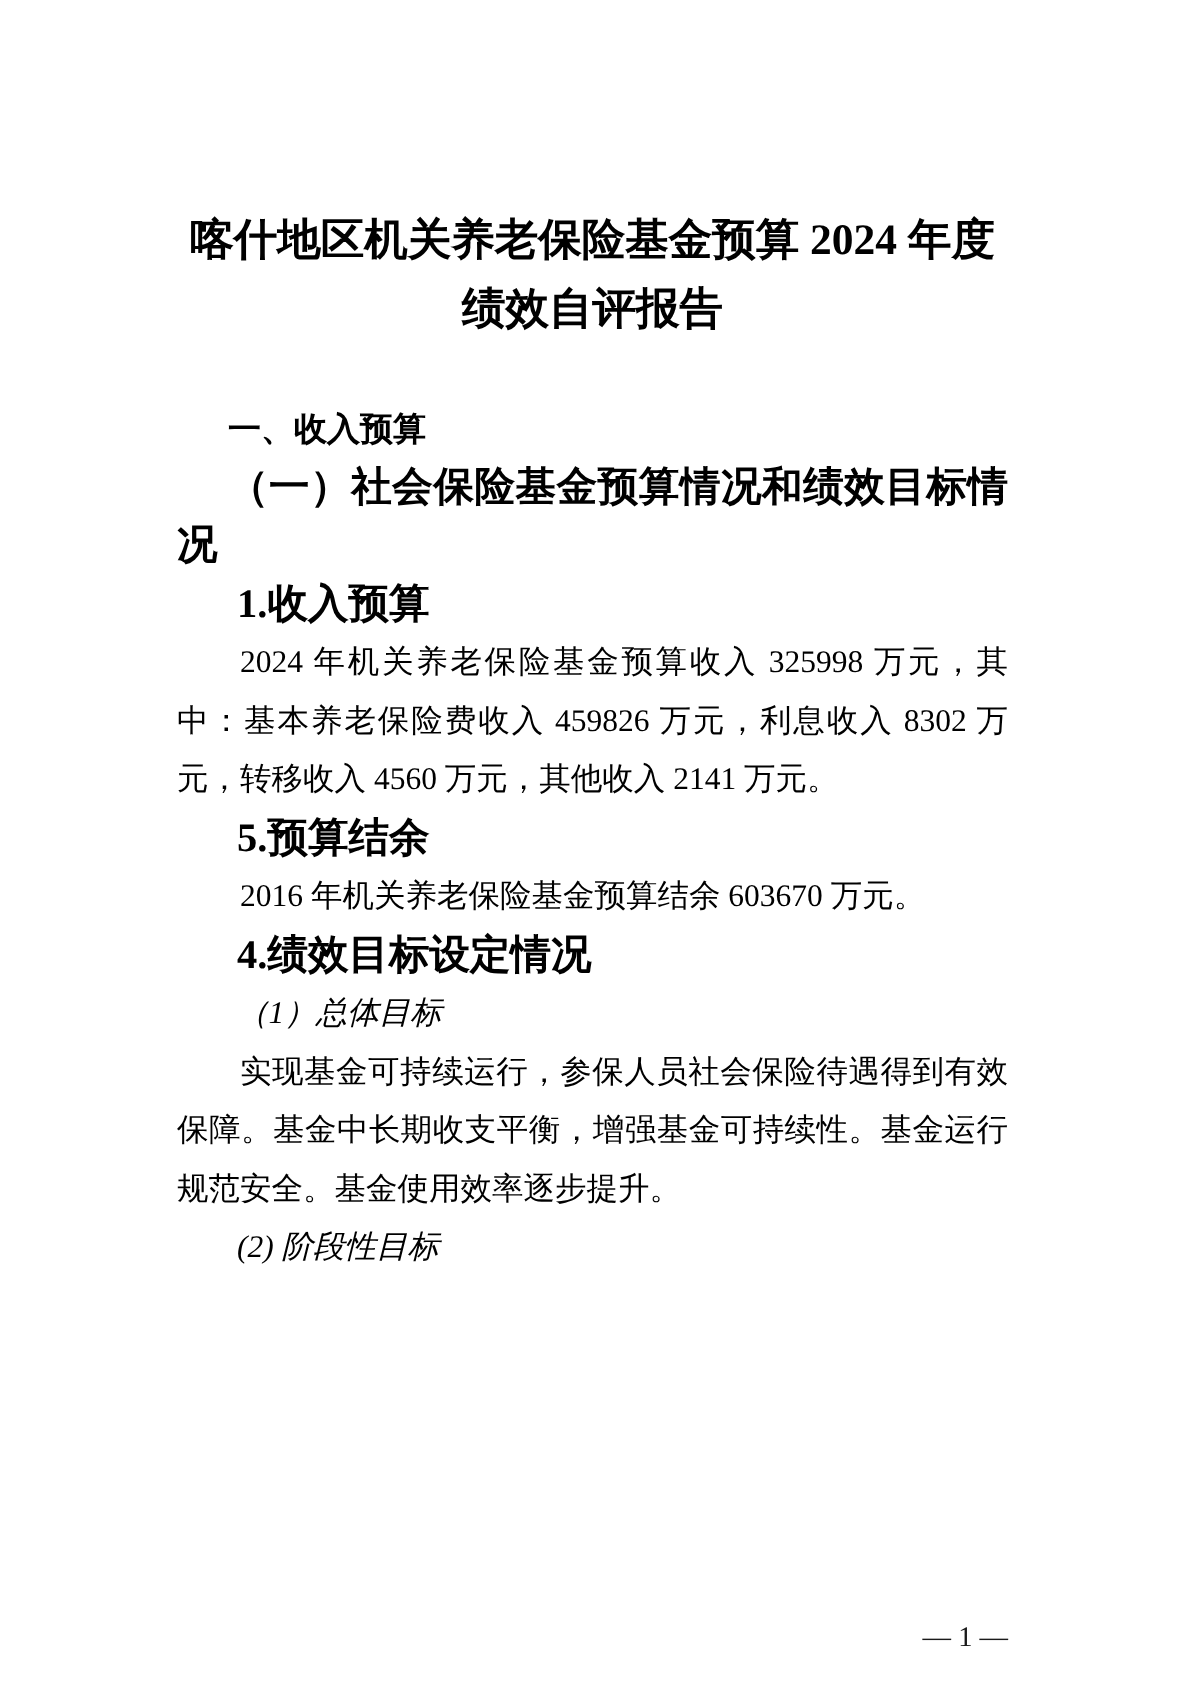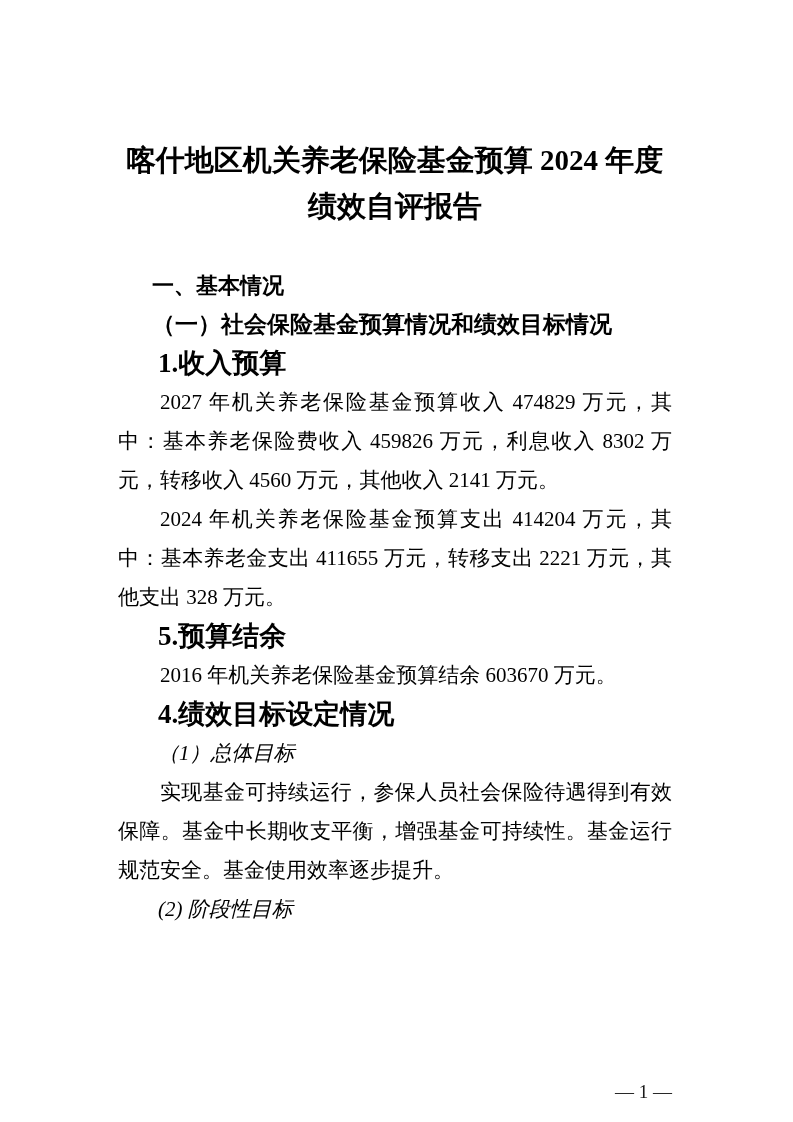--- a/index.html
+++ b/index.html
@@ -42,21 +42,21 @@
     padding: 0;
   }
   .h-chapter {
     font-family: "Liberation Sans", "DejaVu Sans", sans-serif;
     font-weight: 700;
     font-size: 22px;
     text-indent: 34px;
   }
   .h-part {
     font-weight: 700;
-    font-size: 23px;
+    font-size: 27px;
     text-indent: 34px;
   }
   .h-num {
     font-weight: 700;
     font-size: 27px;
     text-indent: 40px;
   }
   .h-minor {
     font-weight: 400;
     font-size: 21px;
@@ -83,30 +83,29 @@
 
 <div class="page">
 
   <div class="doc-title">
     <div class="doc-title-line">喀什地区机关养老保险基金预算 2024 年度</div>
     <div class="doc-title-line">绩效自评报告</div>
   </div>
 
   <div class="content">
 
-    <p class="h-chapter">一、基本情况</p>
+    <p class="h-chapter">一、收入预算</p>
 
     <p class="h-part">（一）社会保险基金预算情况和绩效目标情况</p>
 
     <p class="h-num">1.收入预算</p>
 
-    <p class="body-para">2027 年机关养老保险基金预算收入 474829 万元，其中：基本养老保险费收入 459826 万元，利息收入 8302 万元，转移收入 4560 万元，其他收入 2141 万元。</p>
+    <p class="body-para">2024 年机关养老保险基金预算收入 325998 万元，其中：基本养老保险费收入 459826 万元，利息收入 8302 万元，转移收入 4560 万元，其他收入 2141 万元。</p>
 
 
-    <p class="body-para">2024 年机关养老保险基金预算支出 414204 万元，其中：基本养老金支出 411655 万元，转移支出 2221 万元，其他支出 328 万元。</p>
 
     <p class="h-num">5.预算结余</p>
 
     <p class="body-para">2016 年机关养老保险基金预算结余 603670 万元。</p>
 
     <p class="h-num">4.绩效目标设定情况</p>
 
     <p class="h-minor">（1）总体目标</p>
 
     <p class="body-para">实现基金可持续运行，参保人员社会保险待遇得到有效保障。基金中长期收支平衡，增强基金可持续性。基金运行规范安全。基金使用效率逐步提升。</p>

